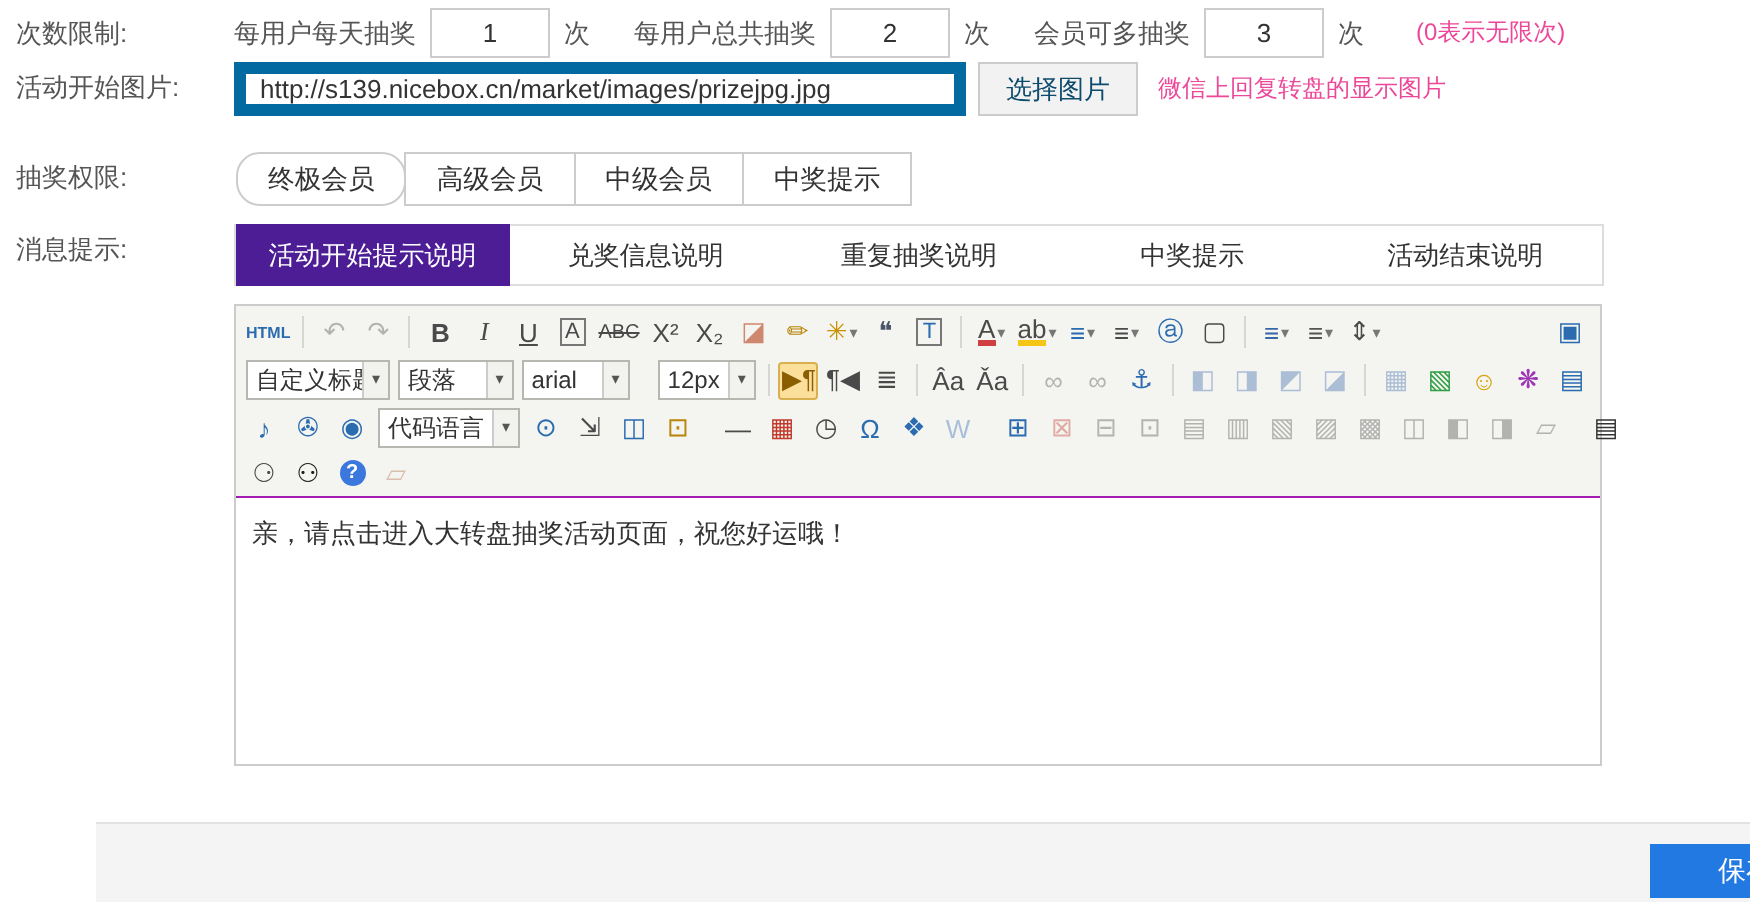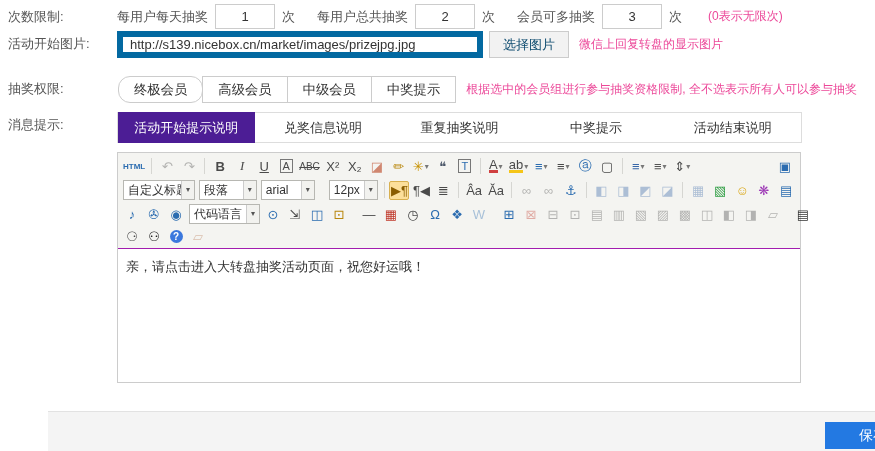--- a/index.html
+++ b/index.html
@@ -118,21 +118,20 @@
 
 <div class="frow" id="row-perm">
   <span class="flabel">抽奖权限:</span>
   <div class="fcontent">
     <span class="member-group">
       <button class="member-btn">终极会员</button>
       <button class="member-btn">高级会员</button>
       <button class="member-btn">中级会员</button>
       <button class="member-btn">中奖提示</button>
     </span>
-    <span class="hint">根据选中的会员组进行参与抽奖资格限制, 全不选表示所有人可以参与抽奖</span>
   </div>
 </div>
 
 <div class="frow" id="row-msg">
   <span class="flabel">消息提示:</span>
   <div class="tabbar">
     <div class="tab active">活动开始提示说明</div>
     <div class="tab">兑奖信息说明</div>
     <div class="tab">重复抽奖说明</div>
     <div class="tab">中奖提示</div>

